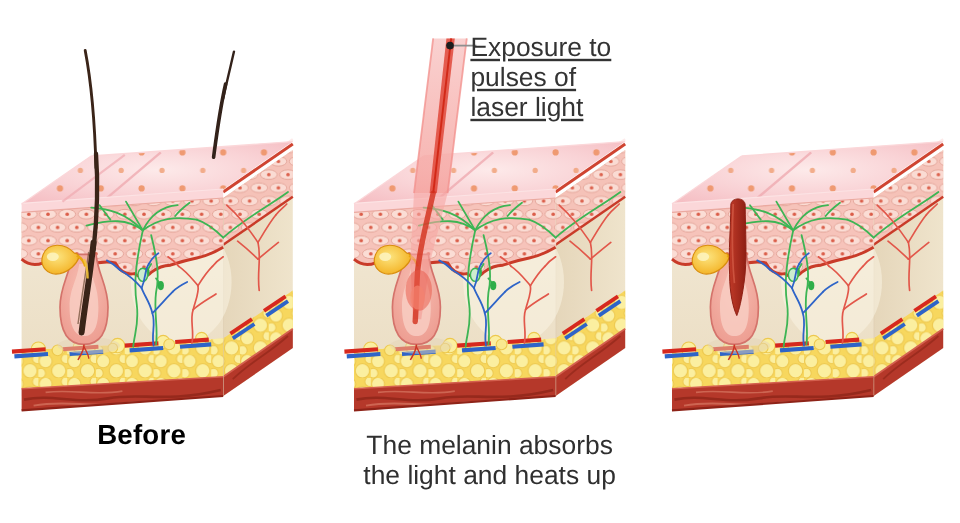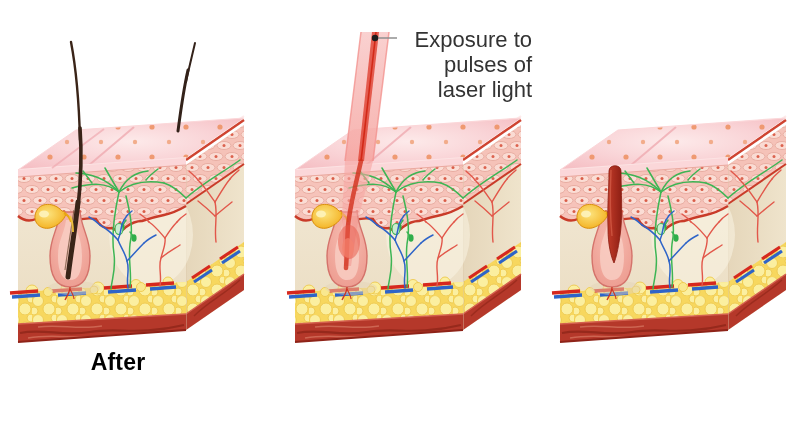--- a/index.html
+++ b/index.html
@@ -6,22 +6,22 @@
   #stage{position:relative;width:800px;height:436px;background:#ffffff;overflow:hidden;
          font-family:"Liberation Sans",sans-serif;}
   .panel-svg{position:absolute;width:250px;height:330px;}
   #svg-before{left:8px;top:30px;}
   #svg-during{left:285px;top:30px;}
   #svg-after{left:550px;top:30px;}
   .panel-label{position:absolute;width:200px;text-align:center;font-size:23px;font-weight:700;
                color:#000;letter-spacing:.2px;}
   #label-before{left:18px;top:349px;}
   #label-after{left:560px;top:349px;}
-  #callout-text{position:absolute;left:392px;top:27px;width:140px;text-align:right;
-                font-size:22px;line-height:1.14;color:#333;white-space:pre-line;}
+  #callout-text{position:absolute;left:392px;top:27px;width:140px;
+                font-size:22px;line-height:1.14;color:#333;white-space:pre-line;text-decoration:underline;}
   #caption-text{position:absolute;left:276px;top:359px;width:264px;text-align:center;
                 font-size:22px;line-height:1.12;color:#2f2f2f;white-space:pre-line;}
 </style>
 </head>
 <body>
 
 <div id="stage">
 
   <svg style="position:absolute;width:0;height:0" aria-hidden="true">
     <defs>
@@ -251,18 +251,20 @@
   </svg>
 
   <svg id="svg-after" class="panel-svg" viewBox="0 0 250 330">
     <use href="#skin-cube"></use>
     <g>
       <path d="M59,141 C59,134 71,134 71,141 C71,162 73,186 70,206 C68,220 66,228 64,233 C61,227 58,214 58,199 C57,178 59,160 59,141 Z" fill="url(#burntGrad)" stroke="#8c1d12" stroke-width="0.8"></path>
       <path d="M61,140 C60,162 60,186 62,206" stroke="#d25a45" stroke-width="1.4" fill="none" opacity="0.8"></path>
     </g>
   </svg>
 
-  <div id="label-before" class="panel-label">After</div>
+  <div id="label-before" class="panel-label">Before</div>
   <div id="callout-text">Exposure to
 pulses of
 laser light</div>
+  <div id="caption-text">The melanin absorbs
+the light and heats up</div>
 
 </div>
 
 </body></html>

